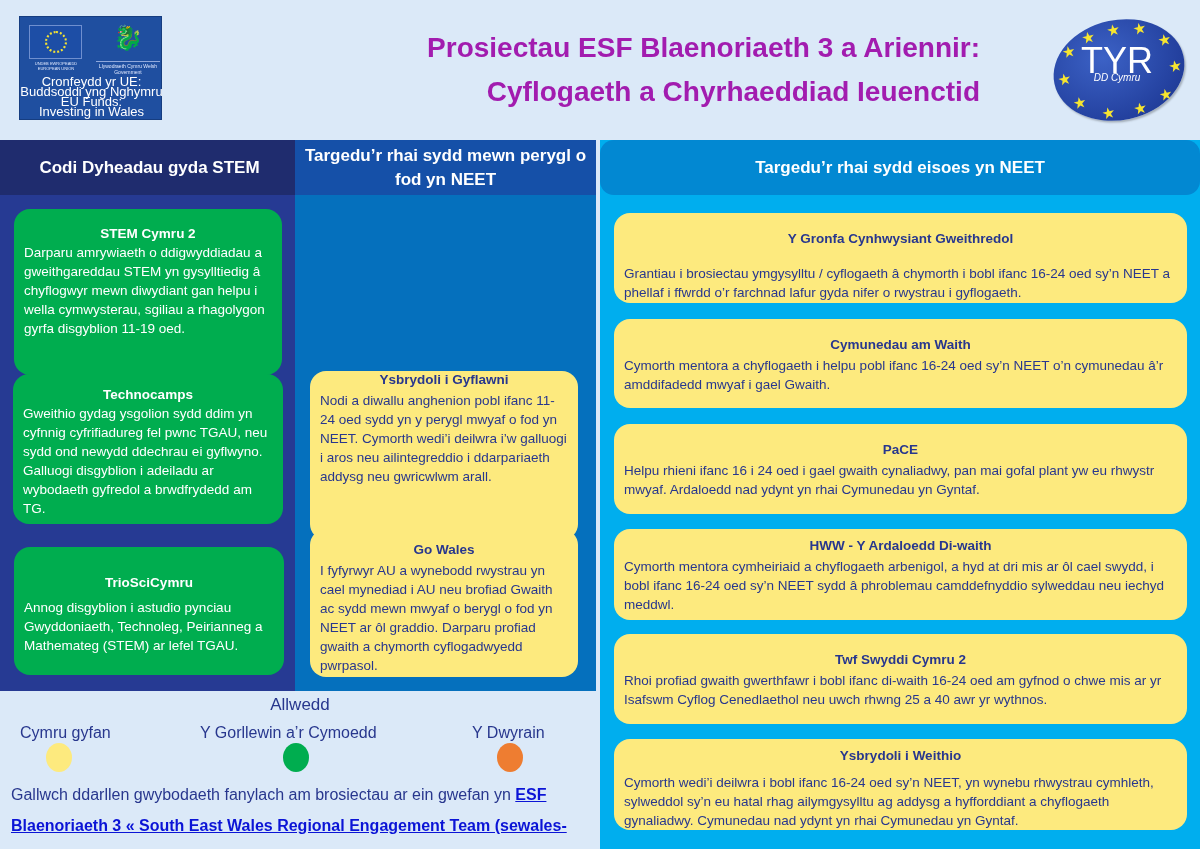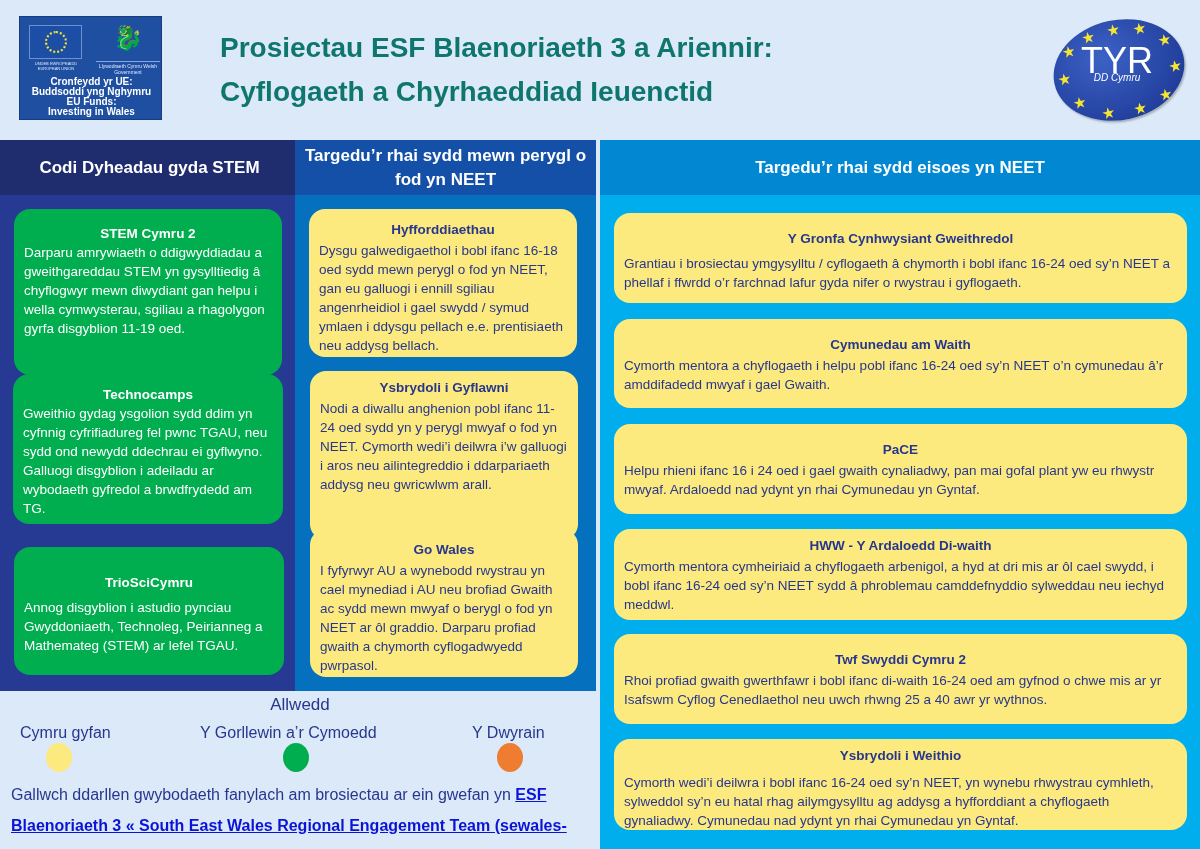--- a/index.html
+++ b/index.html
@@ -6,37 +6,37 @@
   html, body { width: 1200px; height: 849px; overflow: hidden; }
   body { background: #dbe9f8; font-family: "Liberation Sans", sans-serif; position: relative; }
 
   .header { position: absolute; left: 0; top: 0; width: 1200px; height: 140px; background: #dbe9f8; }
   .eu-logo { position: absolute; left: 19px; top: 16px; width: 143px; height: 104px; background: #1f4fa0; border: 1px solid #163d80; color: #fff; text-align: center; }
   .eu-flag { position: absolute; left: 9px; top: 8px; width: 53px; height: 34px; border: 1px solid #6f8fcf; background: #1d4ea6; }
   .eu-flag .ring { position: absolute; left: 15px; top: 5px; width: 22px; height: 22px; border-radius: 50%; border: 2px dotted #f2e234; }
   .eu-flag-caption { position: absolute; left: 4px; top: 44px; width: 64px; font-size: 4px; line-height: 5px; color: #dfe8ff; }
   .wg-dragon { position: absolute; left: 90px; top: 6px; width: 36px; height: 30px; font-size: 24px; line-height: 30px; color: #fff; }
   .wg-caption { position: absolute; left: 76px; top: 44px; width: 64px; font-size: 5px; line-height: 6px; color: #dfe8ff; border-top: 1px solid #8fa8dc; padding-top: 1px; }
-  .eu-text { position: absolute; left: 0; top: 60px; width: 143px; font-size: 10px; font-weight: bold; line-height: 10px; }
+  .eu-text { position: absolute; left: 0; top: 60px; width: 143px; font-size: 13px; font-weight: normal; line-height: 10px; }
 
-  .title { position: absolute; left: 220px; top: 26px; width: 760px; text-align: left; color: #0f766e; font-weight: bold; font-size: 28px; line-height: 44px; }
+  .title { position: absolute; left: 220px; top: 26px; width: 760px; text-align: right; color: #a21caf; font-weight: bold; font-size: 28px; line-height: 44px; }
 
   .tyr-logo { position: absolute; left: 1053px; top: 20px; width: 132px; height: 100px; border-radius: 50%; background: radial-gradient(ellipse at 40% 35%, #3c62c6 0%, #23409e 70%, #1b3384 100%); transform: rotate(-12deg); box-shadow: 1px 2px 2px rgba(0,0,0,0.25); }
   .tyr-logo .star { position: absolute; color: #f6e530; font-size: 15px; line-height: 15px; }
   .tyr-text { position: absolute; left: 1062px; top: 42px; width: 110px; text-align: center; color: #fff; font-size: 36px; line-height: 38px; font-family: "Liberation Sans", sans-serif; }
   .tyr-sub { position: absolute; left: 1062px; top: 72px; width: 110px; text-align: center; color: #fff; font-size: 10px; font-style: italic; }
 
   .col { position: absolute; top: 140px; }
   .col-head { height: 55px; color: #fff; font-weight: bold; font-size: 17px; display: flex; align-items: center; justify-content: center; text-align: center; line-height: 24px; }
   .col1 { left: 0; width: 299px; height: 551px; background: #263a93; }
   .col1 .col-head { background: #1f2c6e; }
   .col2 { left: 295px; width: 301px; height: 551px; background: #0570bd; }
   .col2 .col-head { background: #1550a8; }
   .col3 { left: 600px; width: 600px; height: 709px; background: #00aeee; }
-  .col3 .col-head { background: #0288d2; }
+  .col3 .col-head { background: #0288d2; border-radius: 14px; }
 
   .card { position: absolute; border-radius: 16px; padding: 0 10px; }
   .card .ct { font-weight: bold; font-size: 13.5px; text-align: center; line-height: 18px; }
   .card .cb { font-size: 13.5px; line-height: 19px; }
   .green { background: #00ad4f; color: #fff; }
   .yellow { background: #fdea7e; color: #28378e; }
 
   .key { position: absolute; left: 0; top: 691px; width: 600px; height: 158px; background: #dbe9f8; color: #28378e; }
   .key-title { position: absolute; left: 0; top: 4px; width: 600px; text-align: center; font-weight: normal; font-size: 17px; }
   .key-label { position: absolute; top: 33px; font-size: 16px; }
@@ -96,39 +96,35 @@
     <div class="cb" style="margin-top:6px">Annog disgyblion i astudio pynciau Gwyddoniaeth, Technoleg, Peirianneg a Mathemateg (STEM) ar lefel TGAU.</div>
   </div>
   <div class="card green" style="left:13px;top:234px;width:270px;height:150px;padding-top:12px">
     <div class="ct">Technocamps</div>
     <div class="cb">Gweithio gydag ysgolion sydd ddim yn cyfnnig cyfrifiadureg fel pwnc TGAU, neu sydd ond newydd ddechrau ei gyflwyno. Galluogi disgyblion i adeiladu ar wybodaeth gyfredol a brwdfrydedd am TG.</div>
   </div>
 </div>
 
 <div class="col col2">
   <div class="col-head">Targedu’r rhai sydd mewn perygl o fod yn NEET</div>
-  <div class="card yellow" style="left:14px;top:69px;width:268px;height:148px;padding-top:12px">
-    <div class="ct">Hyfforddiaethau</div>
-    <div class="cb" style="margin-top:2px">Dysgu galwedigaethol i bobl ifanc 16-18 oed sydd mewn perygl o fod yn NEET, gan eu galluogi i ennill sgiliau angenrheidiol i gael swydd / symud ymlaen i ddysgu pellach e.e. prentisiaeth neu addysg bellach.</div>
-  </div>
-  <div class="card yellow" style="left:15px;top:231px;width:268px;height:169px;padding-top:8px">
+  <div class="card yellow" style="left:15px;top:231px;width:268px;height:169px;padding-top:0">
     <div class="ct">Ysbrydoli i Gyflawni</div>
     <div class="cb" style="margin-top:2px">Nodi a diwallu anghenion pobl ifanc 11-24 oed sydd yn y perygl mwyaf o fod yn NEET. Cymorth wedi’i deilwra i’w galluogi i aros neu ailintegreddio i ddarpariaeth addysg neu gwricwlwm arall.</div>
   </div>
   <div class="card yellow" style="left:15px;top:389px;width:268px;height:148px;padding-top:12px">
     <div class="ct">Go Wales</div>
     <div class="cb" style="margin-top:2px">I fyfyrwyr AU a wynebodd rwystrau yn cael mynediad i AU neu brofiad Gwaith ac sydd mewn mwyaf o berygl o fod yn NEET ar ôl graddio. Darparu profiad gwaith a chymorth cyflogadwyedd pwrpasol.</div>
   </div>
 </div>
 
 <div class="col col3">
   <div class="col-head">Targedu’r rhai sydd eisoes yn NEET</div>
   <div class="card yellow" style="left:14px;top:73px;width:573px;height:90px;padding-top:17px">
     <div class="ct">Y Gronfa Cynhwysiant Gweithredol</div>
-    <div class="cb" style="margin-top:6px">Grantiau i brosiectau ymgysylltu / cyflogaeth â chymorth i bobl ifanc 16-24 oed sy’n NEET a phellaf i ffwrdd o’r farchnad lafur gyda nifer o rwystrau i gyflogaeth.</div>
+    <div class="cb" style="margin-top:16px">Grantiau i brosiectau ymgysylltu / cyflogaeth â chymorth i bobl ifanc 16-24 oed sy’n NEET a phellaf i ffwrdd o’r farchnad lafur gyda nifer o rwystrau i gyflogaeth.</div>
   </div>
   <div class="card yellow" style="left:14px;top:179px;width:573px;height:89px;padding-top:17px">
     <div class="ct">Cymunedau am Waith</div>
     <div class="cb" style="margin-top:2px">Cymorth mentora a chyflogaeth i helpu pobl ifanc 16-24 oed sy’n NEET o’n cymunedau â’r amddifadedd mwyaf i gael Gwaith.</div>
   </div>
   <div class="card yellow" style="left:14px;top:284px;width:573px;height:90px;padding-top:17px">
     <div class="ct">PaCE</div>
     <div class="cb" style="margin-top:2px">Helpu rhieni ifanc 16 i 24 oed i gael gwaith cynaliadwy, pan mai gofal plant yw eu rhwystr mwyaf. Ardaloedd nad ydynt yn rhai Cymunedau yn Gyntaf.</div>
   </div>
   <div class="card yellow" style="left:14px;top:389px;width:573px;height:91px;padding-top:8px">

